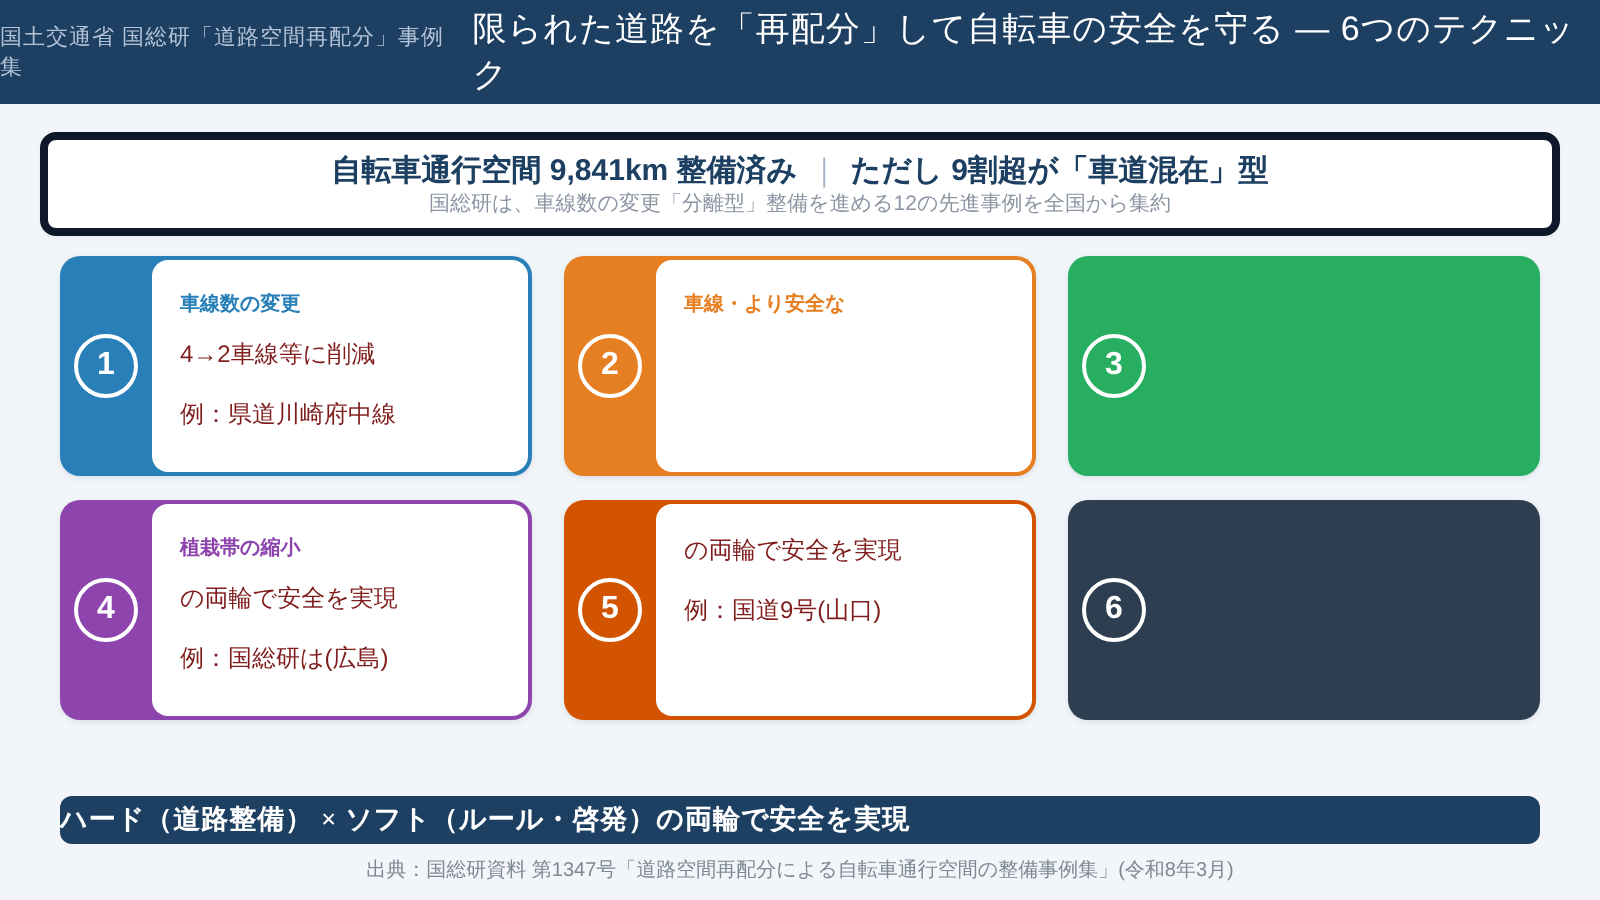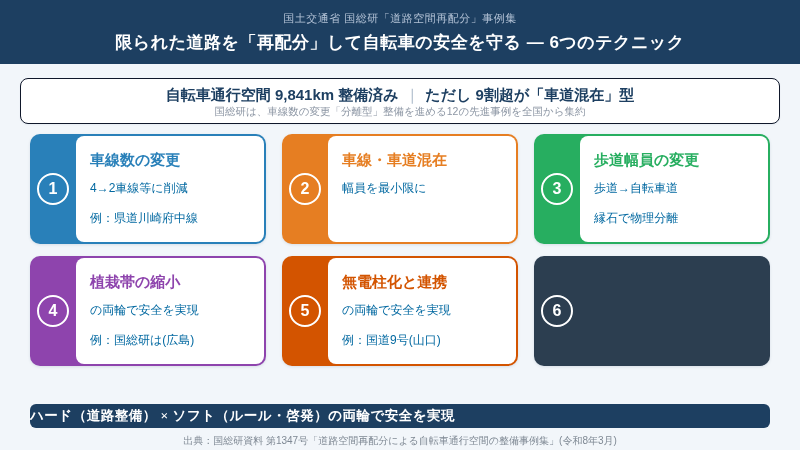--- a/index.html
+++ b/index.html
@@ -4,36 +4,36 @@
 <style>
   * { margin: 0; padding: 0; box-sizing: border-box; }
   html, body { width: 800px; height: 450px; overflow: hidden; }
   body {
     font-family: "Liberation Sans", "DejaVu Sans", sans-serif;
     background: #f2f6fa;
     color: #1d3f61;
   }
   
   .header {
-    height: 64px;
+    height: 52px;
     background: #1d3f61;
     display: flex;
-    flex-direction: column;
+    flex-direction: row;
     align-items: center;
     justify-content: center;
     gap: 5px;
   }
   .header-kicker { font-size: 11px; color: #b3c2d6; letter-spacing: 0.5px; }
-  .header-title  { font-size: 17px; font-weight: bold; color: #ffffff; letter-spacing: 0.5px; }
+  .header-title  { font-size: 17px; font-weight: normal; color: #ffffff; letter-spacing: 0.5px; }
 
   
   .banner {
     margin: 14px 20px 0;
     background: #ffffff;
-    border: 1px solid #0f172a;
+    border: 4px solid #0f172a;
     border-radius: 8px;
     text-align: center;
     padding: 6px 10px 5px;
     box-shadow: 0 1px 2px rgba(29,63,97,0.05);
   }
   .banner-headline { font-size: 15px; font-weight: bold; color: #1d3f61; line-height: 19px; }
   .banner-divider  { color: #9fb0c2; font-weight: normal; padding: 0 6px; }
   .banner-subline  { font-size: 10.5px; color: #8b95a3; line-height: 13px; margin-top: 1px; }
 
   
@@ -71,22 +71,22 @@
     align-items: center;
     justify-content: center;
   }
   .content {
     flex: 1;
     background: #ffffff;
     border-radius: 8px;
     margin: 2px 2px 2px 0;
     padding: 15px 14px 10px;
   }
-  .card-title { color: var(--accent); font-size: 15px; font-weight: bold; margin-bottom: 10px; }
-  .card-line  { color: #0369a1; font-size: 12px; margin-bottom: 13px; }
+  .card-title { color: var(--accent); font-size: 10px; font-weight: bold; margin-bottom: 10px; }
+  .card-line  { color: #7f1d1d; font-size: 12px; margin-bottom: 13px; }
 
   
   .footer-bar {
     margin: 38px 30px 0;
     height: 24px;
     background: #1d3f61;
     border-radius: 6px;
     display: flex;
     align-items: center;
     justify-content: flex-start;
@@ -126,53 +126,46 @@
       <div class="card-line">4→2車線等に削減</div>
       <div class="card-line">例：県道川崎府中線</div>
     </div>
   </div>
 
   <div class="card" style="--accent: #e67e22;">
     <div class="band">
       <div class="num-circle">2</div>
     </div>
     <div class="content">
-      <div class="card-title">車線・車道混在</div>
-      <div class="card-line">幅員を最小限に</div>
+      <div class="card-title">車線・より安全な</div>
     </div>
   </div>
 
   <div class="card" style="--accent: #27ae60;">
     <div class="band">
       <div class="num-circle">3</div>
-    </div>
-    <div class="content">
-      <div class="card-title">歩道幅員の変更</div>
-      <div class="card-line">歩道→自転車道</div>
-      <div class="card-line">縁石で物理分離</div>
     </div>
   </div>
 
   <div class="card" style="--accent: #8e44ad;">
     <div class="band">
       <div class="num-circle">4</div>
     </div>
     <div class="content">
       <div class="card-title">植栽帯の縮小</div>
       <div class="card-line">の両輪で安全を実現</div>
       <div class="card-line">例：国総研は(広島)</div>
     </div>
   </div>
 
   <div class="card" style="--accent: #d35400;">
     <div class="band">
       <div class="num-circle">5</div>
     </div>
     <div class="content">
-      <div class="card-title">無電柱化と連携</div>
       <div class="card-line">の両輪で安全を実現</div>
       <div class="card-line">例：国道9号(山口)</div>
     </div>
   </div>
 
   <div class="card" style="--accent: #2c3e50;">
     <div class="band">
       <div class="num-circle">6</div>
     </div>
   </div>

